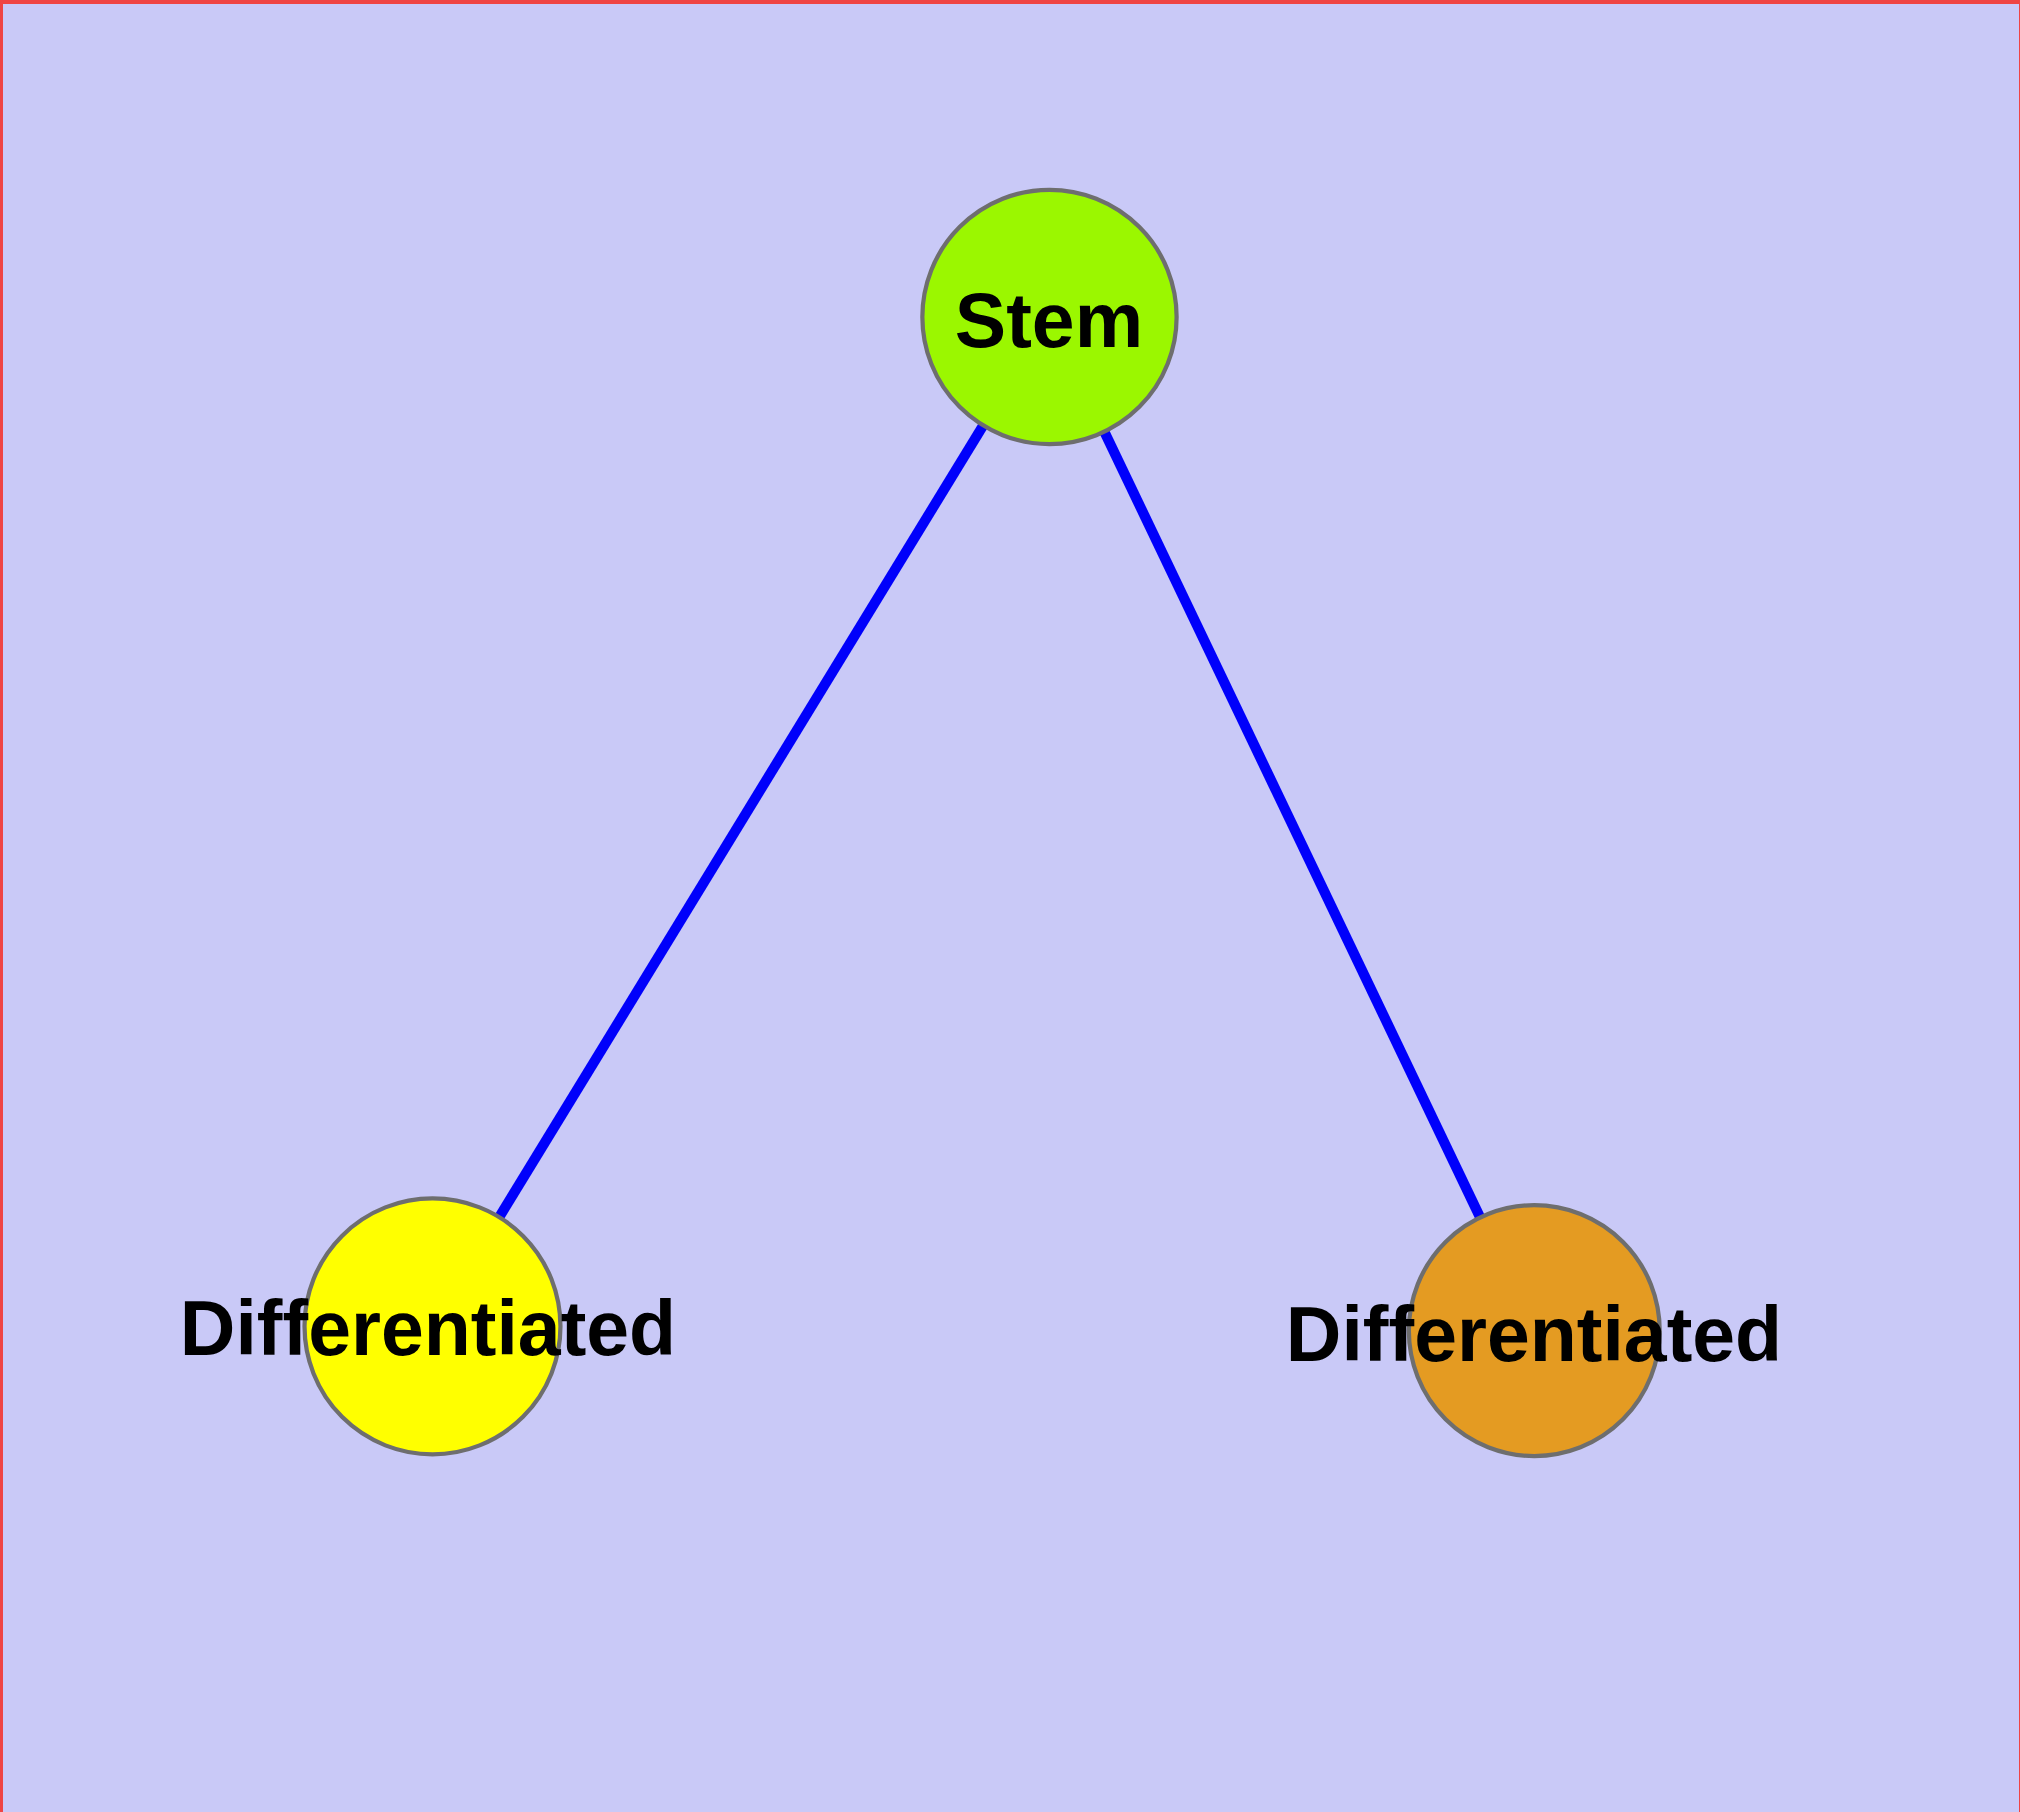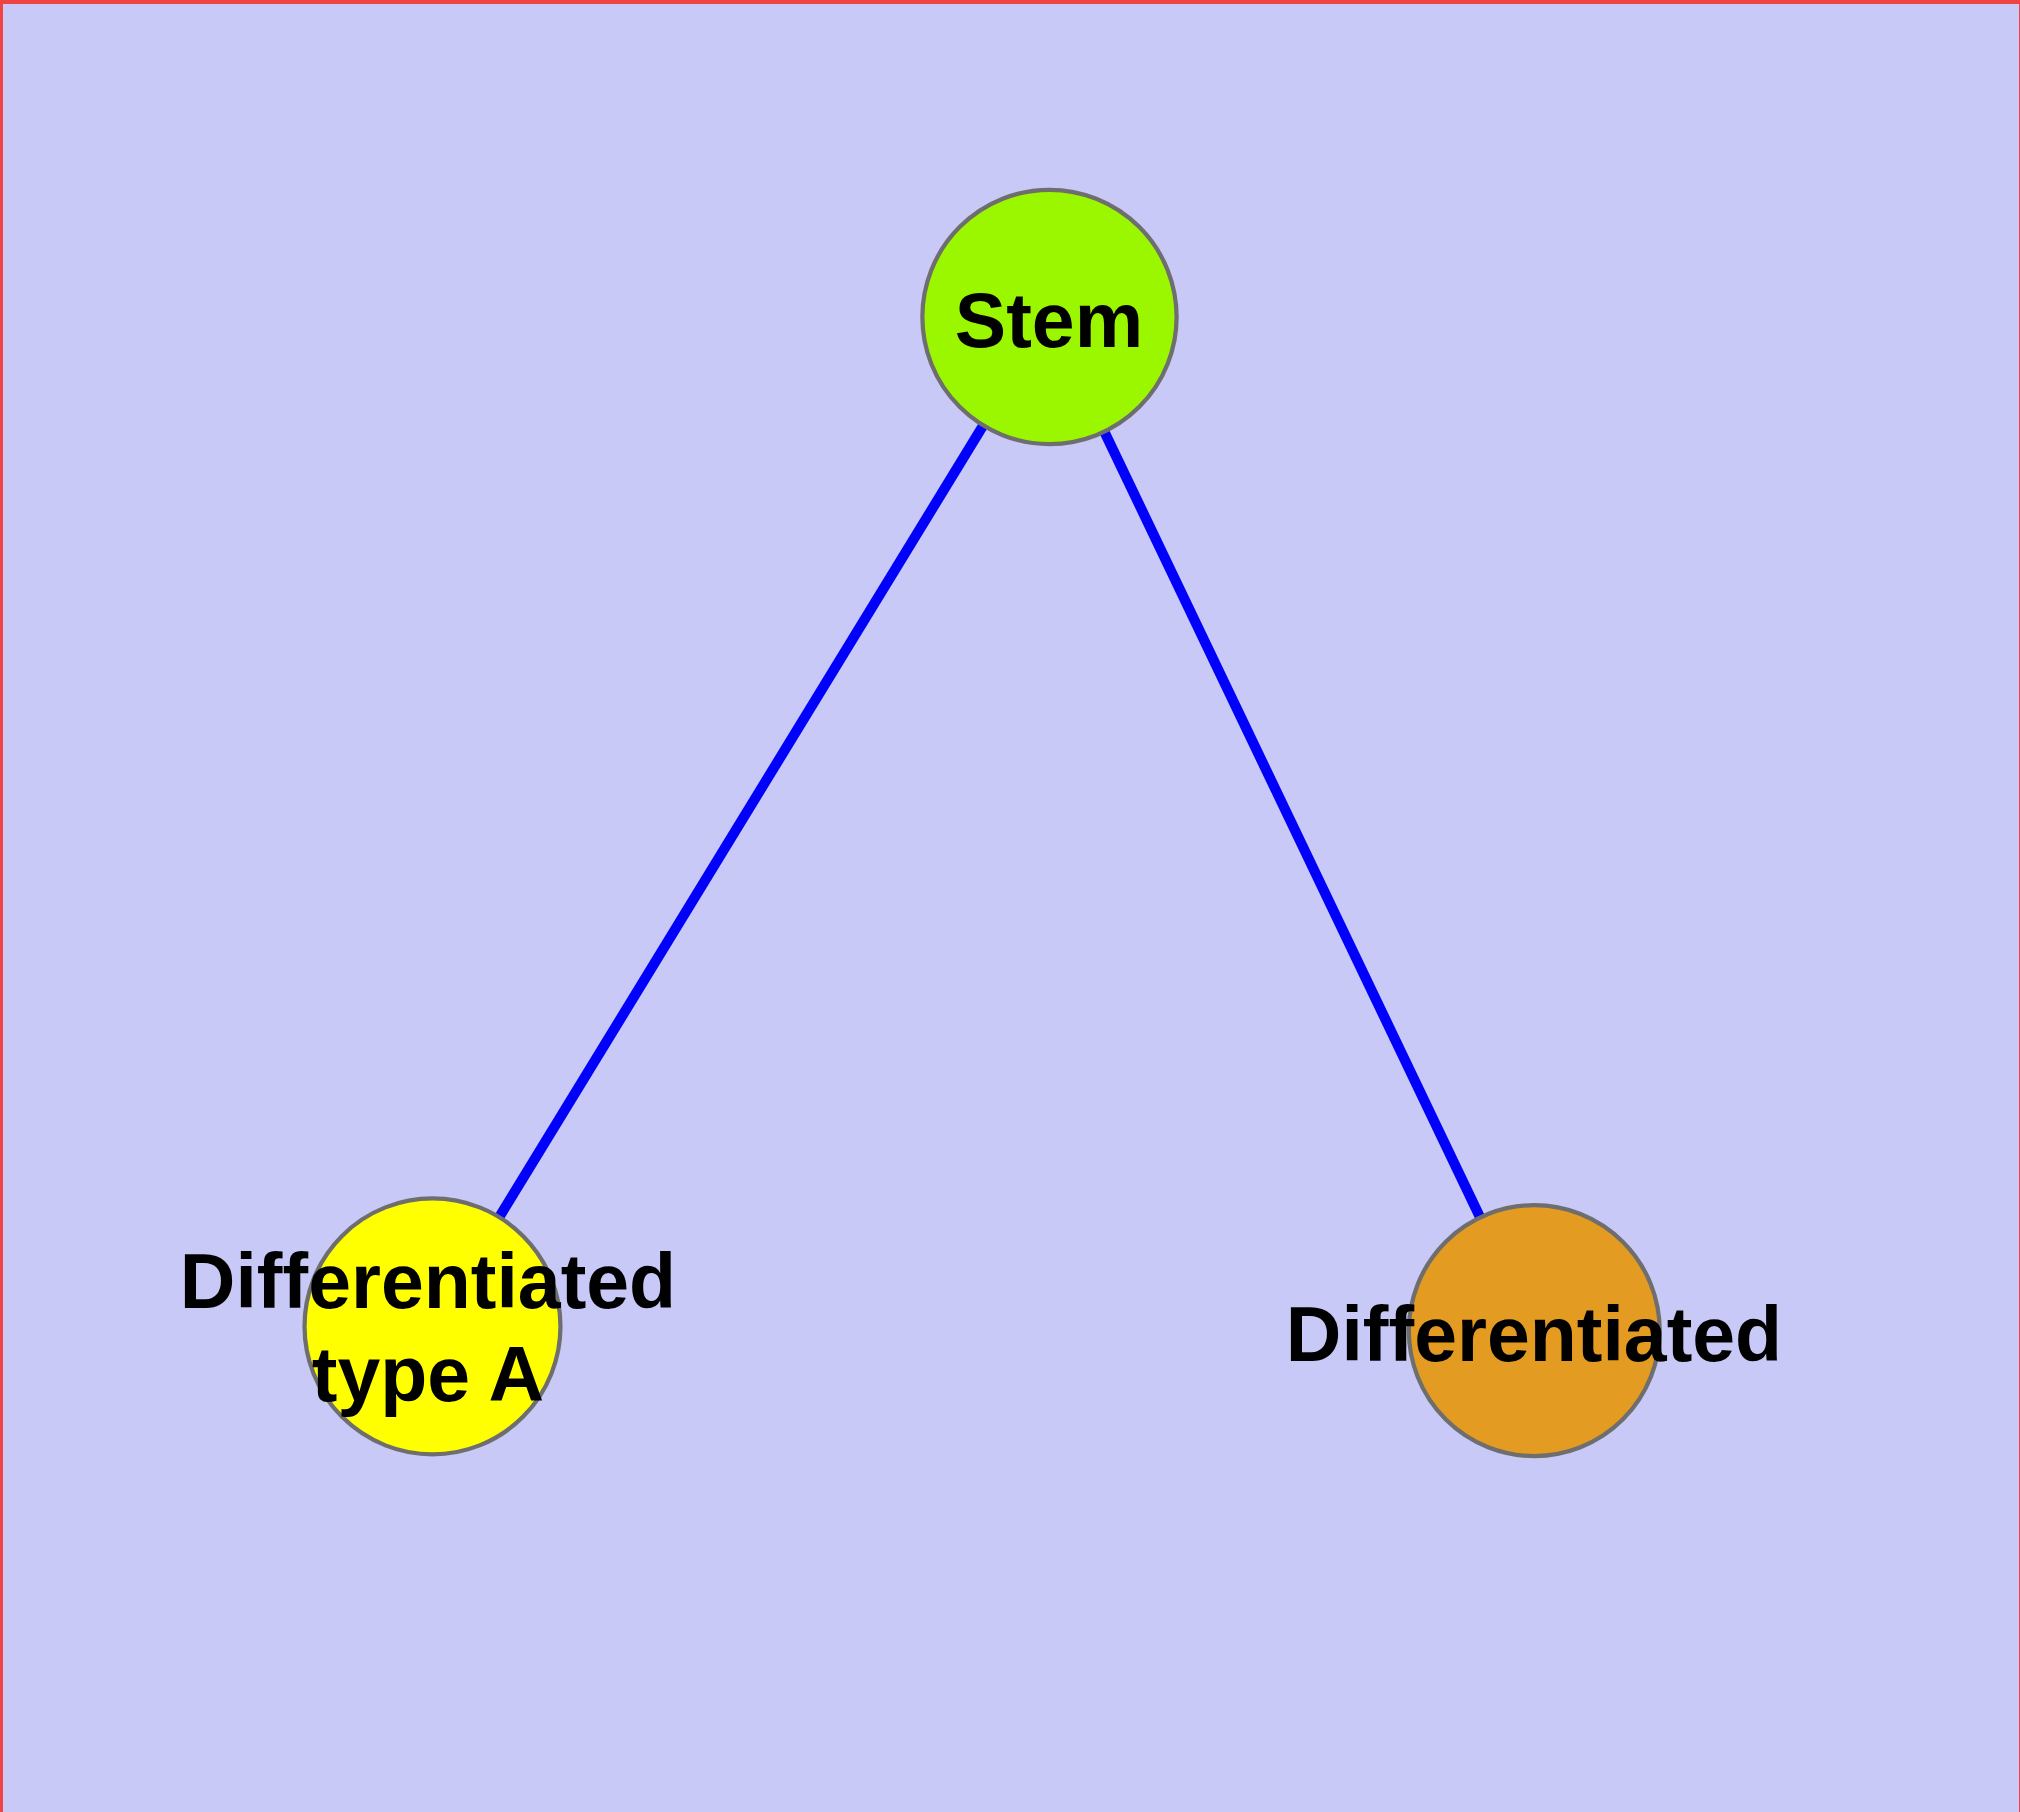--- a/index.html
+++ b/index.html
@@ -61,21 +61,20 @@
 
     <circle cx="510" cy="1565" r="151" fill="#FFFF00" stroke="#6E6E6E" stroke-width="5"></circle>
 
     <circle cx="1810" cy="1570" r="148" fill="#E49B22" stroke="#6E6E6E" stroke-width="5"></circle>
   </svg>
 
   <div id="label-stem" class="node-label">Stem</div>
 
   <div id="label-type-a" class="node-label">
     <div>Differentiated</div>
-    <div>type A</div>
   </div>
 
   <div id="label-type-b" class="node-label">
     <div>Differentiated</div>
   </div>
 
 </div>
 
 
 </body></html>

